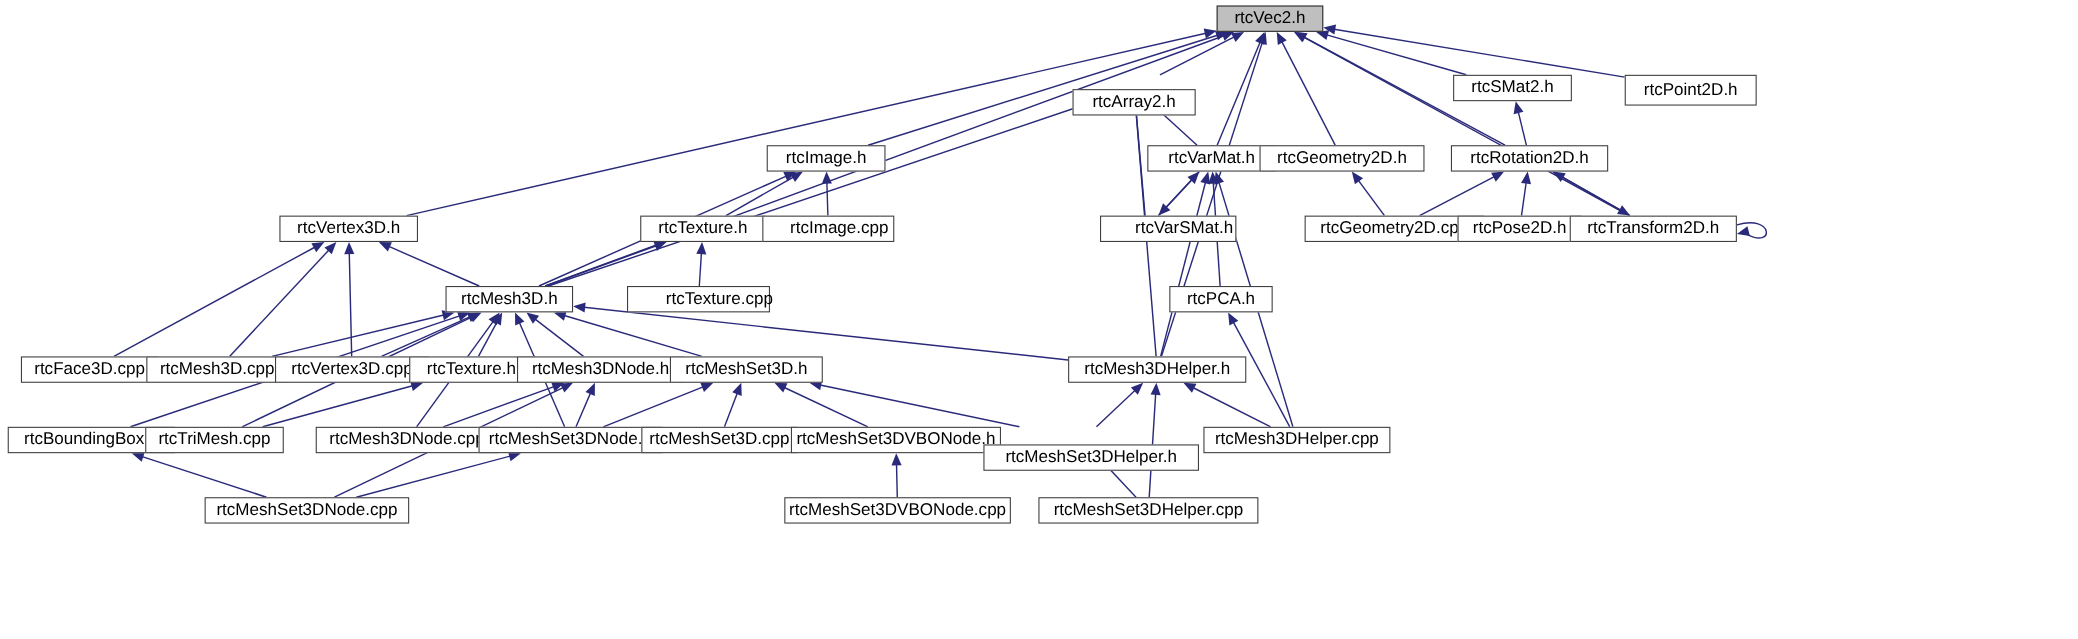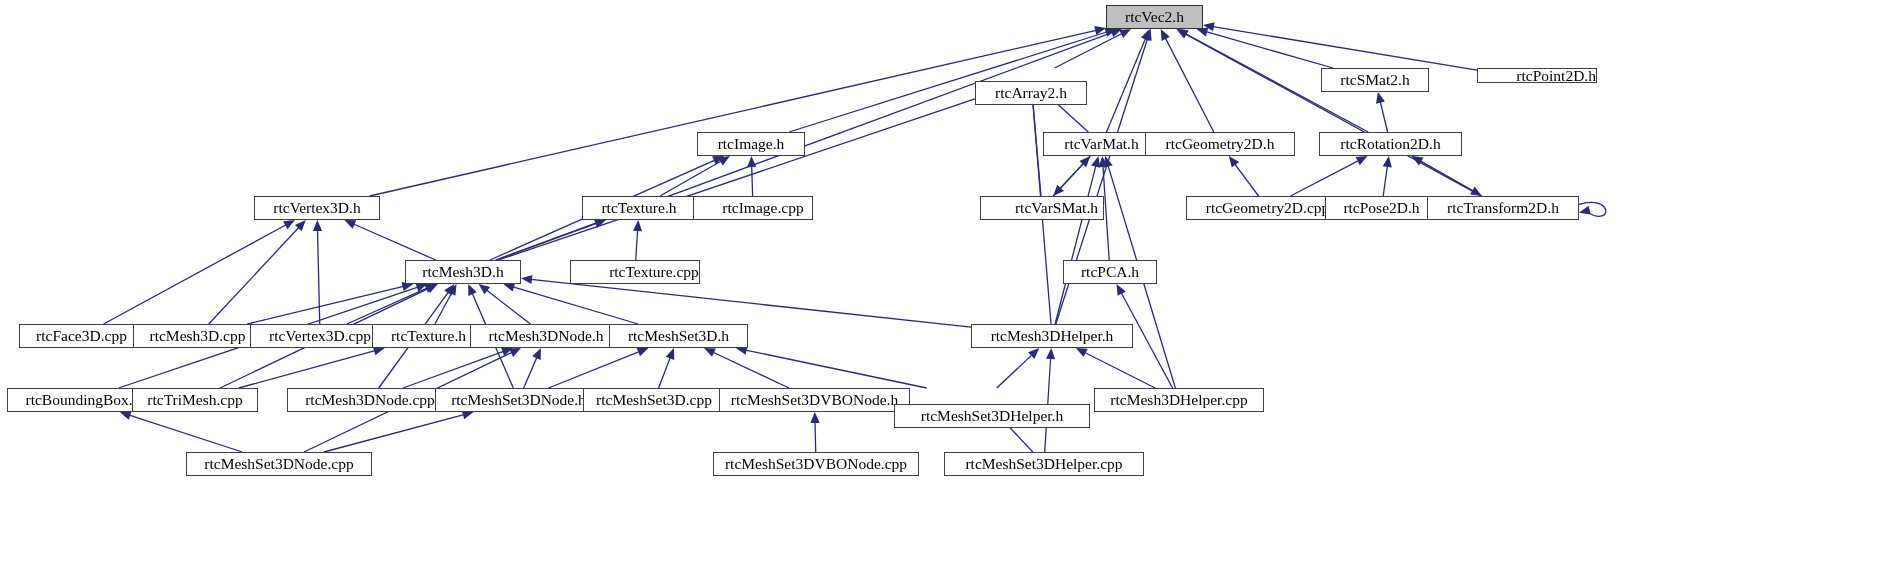--- a/index.html
+++ b/index.html
@@ -5,21 +5,21 @@
   html, body {
     margin: 0;
     padding: 0;
     background: #ffffff;
   }
   #graph-root {
     position: relative;
     width: 1889px;
     height: 581px;
     background: #ffffff;
-    font-family: Liberation Serif, serif;
+    font-family: Liberation Sans, sans-serif;
     overflow: hidden;
   }
   svg#edges {
     position: absolute;
     left: 0;
     top: 0;
     width: 1889px;
     height: 581px;
   }
   .node {
@@ -175,21 +175,21 @@
   <div id="nodes-layer">
       <div class="node root" style="left: 1106px; top: 5px; width: 97px; height: 24px;">
         <span>rtcVec2.h</span>
       </div>
       <div class="node" style="left: 975px; top: 68px; width: 112px; height: 24px; margin-top: 13px;">
         <span>rtcArray2.h</span>
       </div>
       <div class="node" style="left: 1321px; top: 68px; width: 108px; height: 24px;">
         <span>rtcSMat2.h</span>
       </div>
-      <div class="node" style="left: 1477px; top: 68px; width: 120px; height: 15px; justify-content: flex-end;">
+      <div class="node" style="left: 1477px; top: 68px; width: 120px; height: 28px;">
         <span>rtcPoint2D.h</span>
       </div>
       <div class="node" style="left: 697px; top: 132px; width: 108px; height: 24px;">
         <span>rtcImage.h</span>
       </div>
       <div class="node" style="left: 1043px; top: 132px; width: 117px; height: 24px;">
         <span>rtcVarMat.h</span>
       </div>
       <div class="node" style="left: 1145px; top: 132px; width: 150px; height: 24px;">
         <span>rtcGeometry2D.h</span>
@@ -199,21 +199,21 @@
       </div>
       <div class="node" style="left: 254px; top: 196px; width: 126px; height: 24px;">
         <span>rtcVertex3D.h</span>
       </div>
       <div class="node" style="left: 582px; top: 196px; width: 114px; height: 24px;">
         <span>rtcTexture.h</span>
       </div>
       <div class="node" style="left: 693px; top: 196px; width: 120px; height: 24px; padding-left: 20px;">
         <span>rtcImage.cpp</span>
       </div>
-      <div class="node" style="left: 980px; top: 196px; width: 124px; height: 24px; padding-left: 29px;">
+      <div class="node" style="left: 1000px; top: 196px; width: 124px; height: 24px; padding-left: 29px;">
         <span>rtcVarSMat.h</span>
       </div>
       <div class="node" style="left: 1186px; top: 196px; width: 163px; height: 24px;">
         <span>rtcGeometry2D.cpp</span>
       </div>
       <div class="node" style="left: 1325px; top: 196px; width: 113px; height: 24px;">
         <span>rtcPose2D.h</span>
       </div>
       <div class="node" style="left: 1427px; top: 196px; width: 152px; height: 24px;">
         <span>rtcTransform2D.h</span>

